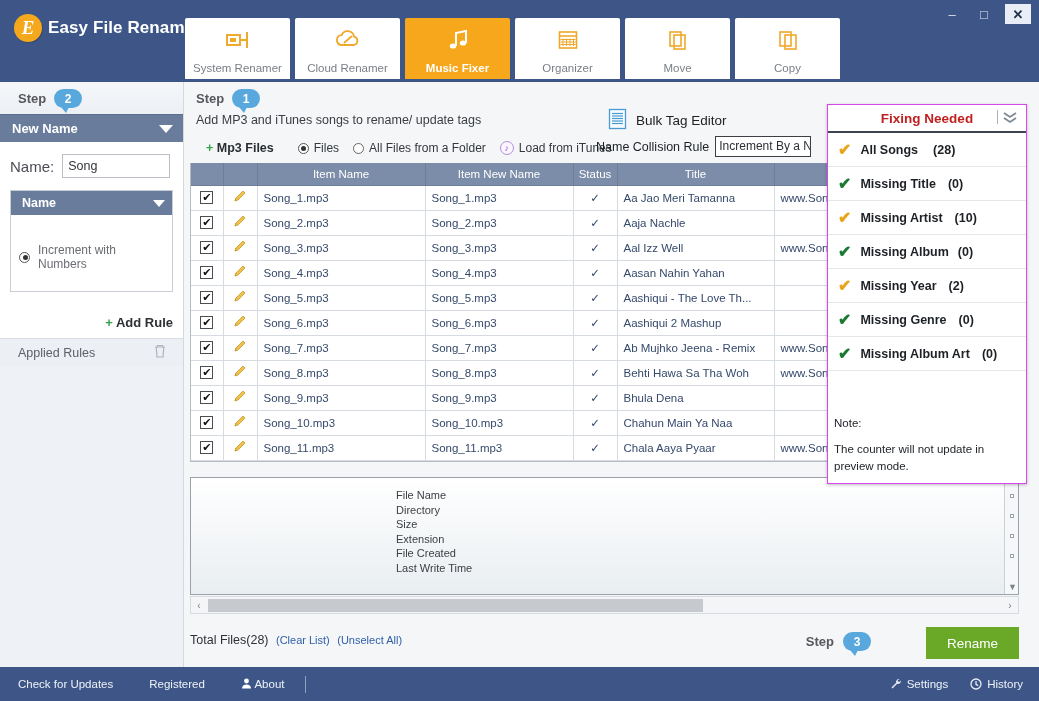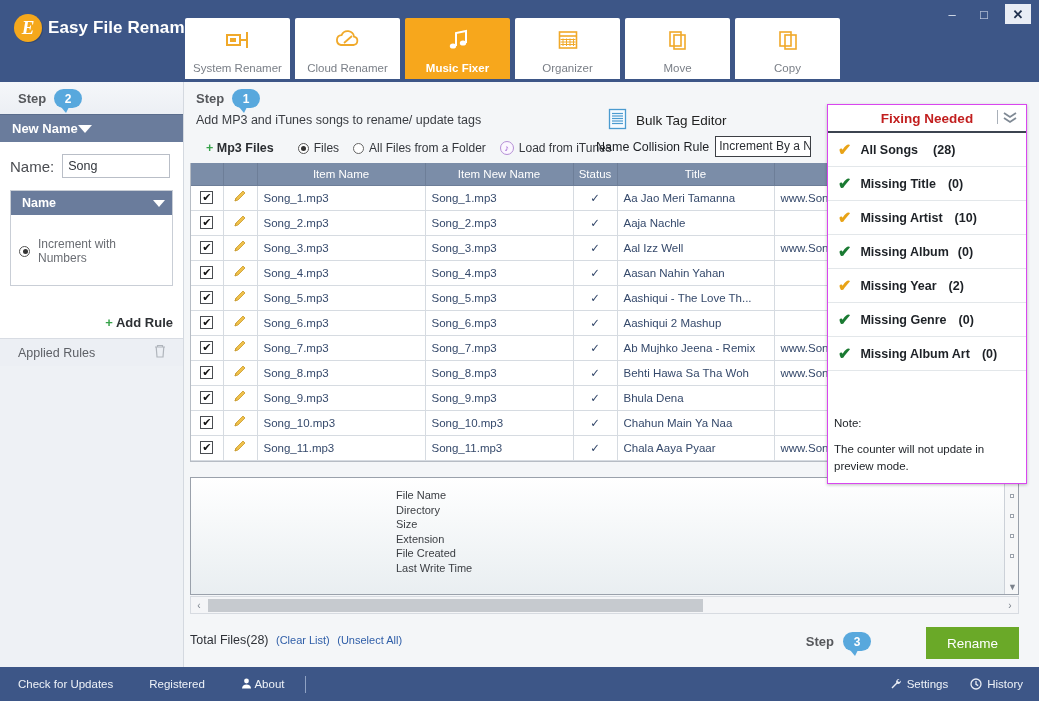--- a/index.html
+++ b/index.html
@@ -59,35 +59,35 @@
     background:#58a8dd; color:#fff; font-size:12px; font-weight:bold;
     display:flex; align-items:center; justify-content:center;
   }
   .step-bubble:after {
     content:""; position:absolute; left:7px; bottom:-5px;
     border-left:5px solid transparent; border-right:3px solid transparent;
     border-top:6px solid #58a8dd;
   }
   .sb-head {
     margin:0; height:28px; background:#6a7c9c;
-    display:flex; align-items:center; justify-content:flex-start;
+    display:flex; align-items:center; justify-content:space-between;
     padding:0 10px 0 12px; color:#fff; font-size:13px; font-weight:bold;
     border-top:1px solid #5b6d8c;
   }
   .caret-down { width:0;height:0;border-left:7px solid transparent;border-right:7px solid transparent;border-top:8px solid #ffffff; }
   .sb-body { background:#ffffff; padding:12px 10px 10px 10px; height:196px; position:relative; }
   .name-row { display:flex; align-items:center; gap:8px; }
   .name-row label { font-size:15px; color:#4b4d52; }
   .name-input { width:108px; height:24px; border:1px solid #b9bec7; background:#fff;
     font-family:"Liberation Sans",sans-serif; font-size:12.5px; color:#31353b; padding:0 5px; }
   .rule-box { margin-top:12px; border:1px solid #c9ced6; }
   .rule-head { height:24px; background:#6a7c9c; display:flex; align-items:center;
     justify-content:space-between; padding:0 7px 0 11px; color:#fff; font-size:12.5px; font-weight:bold; }
   .rule-head .caret-down { border-left:6px solid transparent;border-right:6px solid transparent;border-top:7px solid #fff; }
-  .rule-body { background:#fff; padding:22px 8px 20px 8px; }
+  .rule-body { background:#fff; padding:28px 8px 20px 8px; }
   .radio-line { display:flex; align-items:center; gap:8px; font-size:12px; color:#6a6d73; }
   .radio { width:11px;height:11px;border:1px solid #555; border-radius:50%; position:relative; background:#fff; flex:none;}
   .radio:after { content:""; position:absolute; left:2.5px; top:2.5px; width:5px;height:5px;border-radius:50%;background:#333; }
   .addrule { position:absolute; right:10px; bottom:8px; font-size:13px; font-weight:bold; color:#2d3034; }
   .addrule .plus { color:#37a24a; font-weight:bold; }
   .applied {
     height:28px; background:#eceff4; border-top:1px solid #d8dce3;
     display:flex; align-items:center; justify-content:space-between; padding:0 16px 0 18px;
     color:#5d6066; font-size:12.5px;
   }

